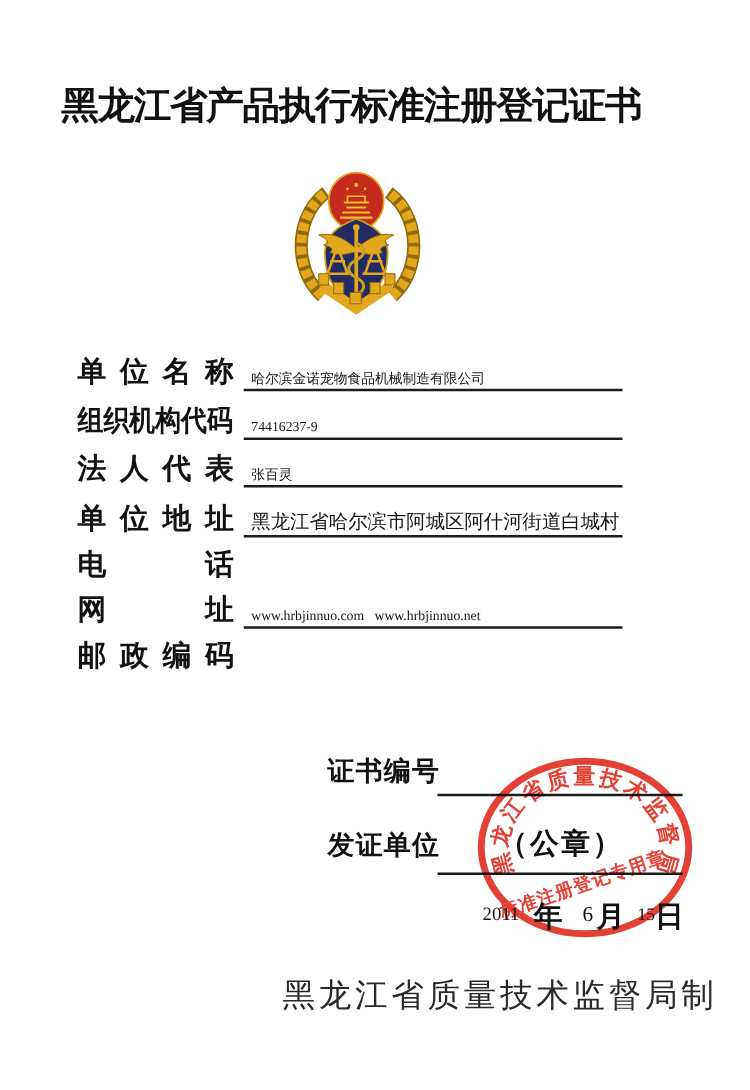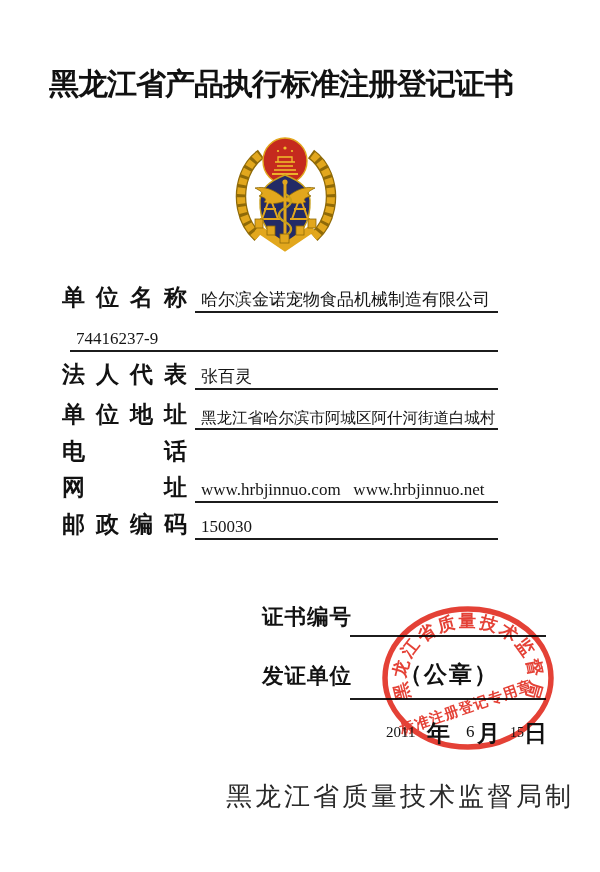--- a/index.html
+++ b/index.html
@@ -17,21 +17,21 @@
   .row{position:absolute;left:62px;width:436px;height:30px;display:flex;align-items:flex-end;}
   .labelbox{flex:0 0 125px;width:125px;position:relative;overflow:visible;}
   .flabel{
     font-size:23px;font-weight:700;color:#121212;line-height:1.05;
     margin-bottom:3px;white-space:nowrap;
   }
   .flabel.justify{display:flex;justify-content:space-between;width:125px;}
   .flabel.condensed{width:max-content;transform:scaleX(0.9);transform-origin:left bottom;}
   .fvalue{
     flex:1;margin-left:8px;border-bottom:2px solid #1c1c1c;
-    font-size:17px;line-height:1.15;padding:0 0 1px 6px;white-space:pre;
+    font-size:11px;line-height:1.15;padding:0 0 1px 6px;white-space:pre;
     color:#151515;
   }
   .fvalue.small{font-size:15.5px;}
   
   .blabel{position:absolute;font-size:21.5px;font-weight:700;letter-spacing:1px;color:#121212;}
   .bline{position:absolute;height:0;border-bottom:2px solid #1c1c1c;}
   .gongzhang{position:absolute;left:399px;top:659px;font-size:23px;font-weight:700;letter-spacing:2px;color:#111;}
   .seal{position:absolute;left:363px;top:573px;width:210px;height:210px;mix-blend-mode:multiply;opacity:.92;}
   .dt{position:absolute;color:#111;}
   .dt.num{font-size:15px;}
@@ -89,20 +89,23 @@
         <div class="flabel justify">
           <span>单</span>
           <span>位</span>
           <span>名</span>
           <span>称</span>
         </div>
       </div>
     <div class="fvalue">哈尔滨金诺宠物食品机械制造有限公司</div>
   </div>
   <div class="row" style="top:322px">
+    <div class="labelbox">
+        <div class="flabel condensed">组织机构代码</div>
+      </div>
     <div class="fvalue">74416237-9</div>
   </div>
   <div class="row" style="top:360px">
     <div class="labelbox">
         <div class="flabel justify">
           <span>法</span>
           <span>人</span>
           <span>代</span>
           <span>表</span>
         </div>
@@ -139,21 +142,20 @@
   </div>
   <div class="row" style="top:510px">
     <div class="labelbox">
         <div class="flabel justify">
           <span>邮</span>
           <span>政</span>
           <span>编</span>
           <span>码</span>
         </div>
       </div>
-    <div class="fvalue">150030</div>
   </div>
 
   <div class="blabel" style="left:262px;top:602px">证书编号</div>
   <div class="bline" style="left:350px;top:635px;width:196px"></div>
 
   <div class="blabel" style="left:262px;top:661px">发证单位</div>
   <div class="gongzhang">（公章）</div>
   <div class="bline" style="left:350px;top:698px;width:196px"></div>
 
   <svg class="seal" viewBox="0 0 210 210" xmlns="http://www.w3.org/2000/svg">

